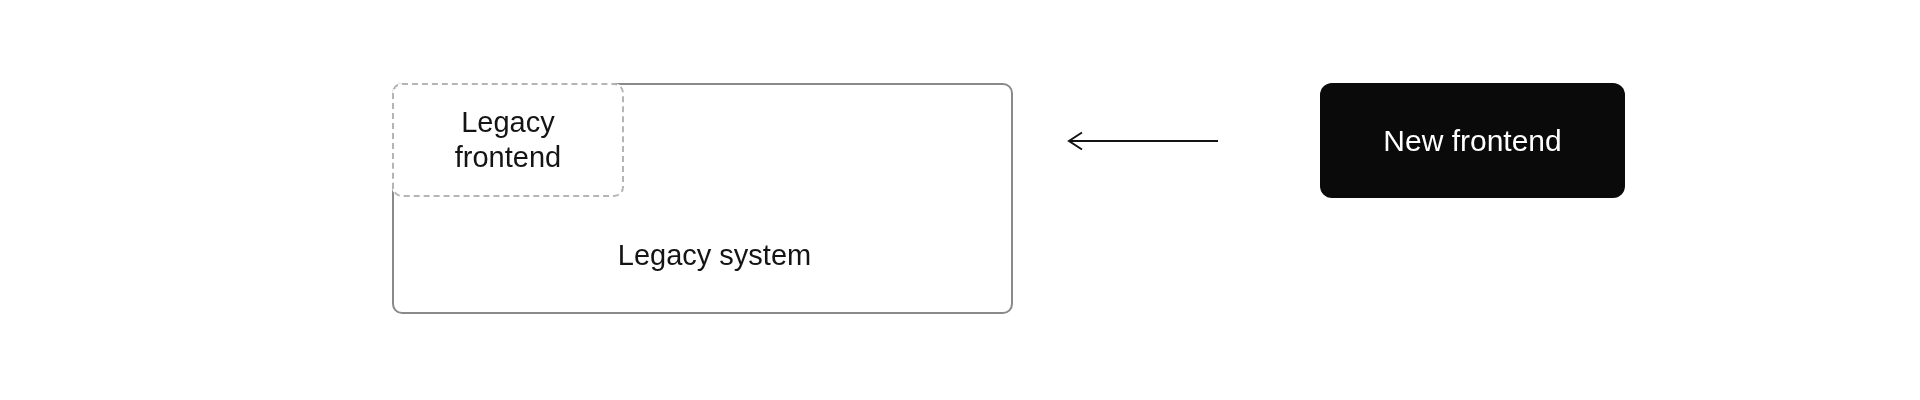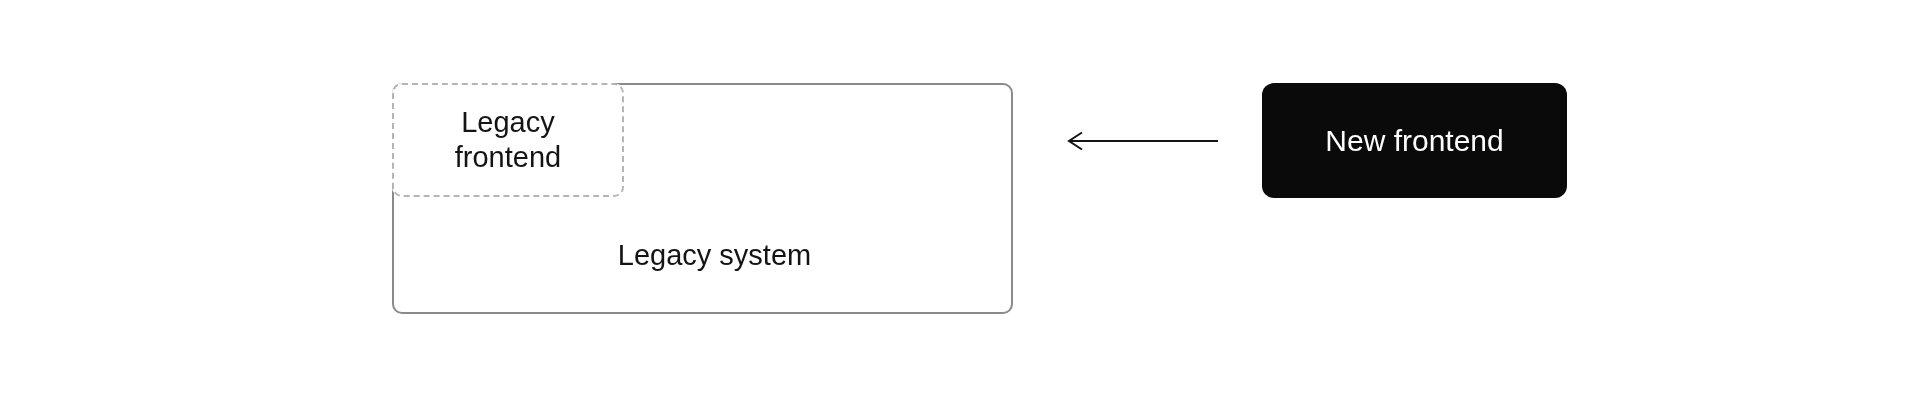--- a/index.html
+++ b/index.html
@@ -64,21 +64,21 @@
     border-radius: 10px;
     background: var(--api-fill, #e2e2e2);
     font-size: 29px;
   }
   .arrow-svg {
     position: absolute;
     left: 1060px; top: 128px;
     width: 162px; height: 26px;
   }
   .new-frontend {
-    left: 1262px; top: 83px;
+    left: 1320px; top: 83px;
     width: 305px; height: 115px;
     border-radius: 12px;
     background: var(--new-frontend-bg, #0a0a0a);
     color: var(--new-frontend-text, #ffffff);
     font-size: 30px;
     font-weight: 500;
   }
 </style>
 </head>
 <body>

